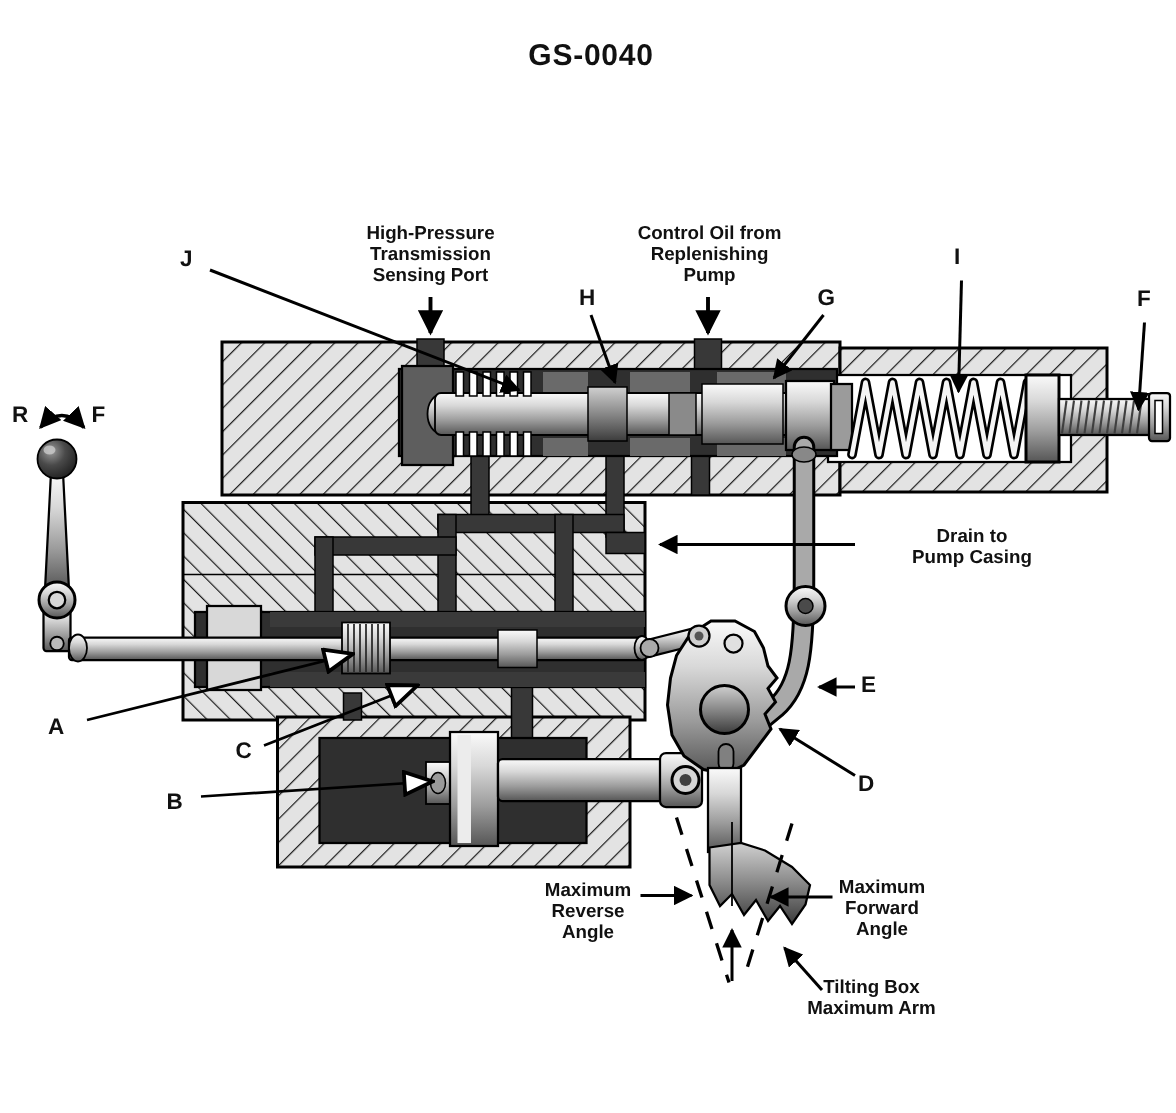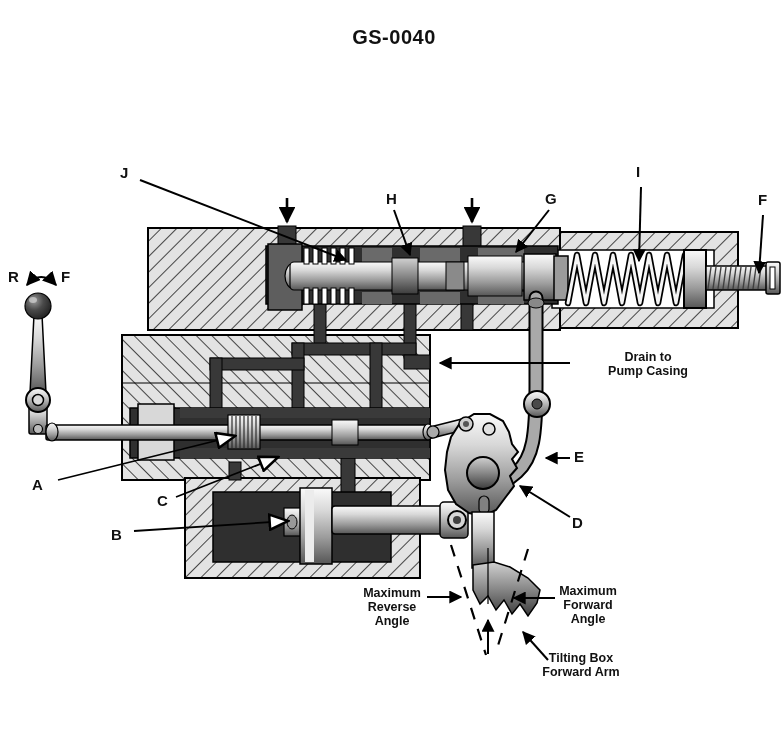--- a/index.html
+++ b/index.html
@@ -247,24 +247,30 @@
 <div class="letter" style="left:758px;top:191px">F</div>
 <div class="letter" style="left:32px;top:476px">A</div>
 <div class="letter" style="left:111px;top:526px">B</div>
 <div class="letter" style="left:157px;top:492px">C</div>
 <div class="letter" style="left:572px;top:514px">D</div>
 <div class="letter" style="left:574px;top:448px">E</div>
 
 <div class="letter" style="left:8px;top:268px">R</div>
 <div class="letter" style="left:61px;top:268px">F</div>
 
+<div class="ann" style="left:287px;top:148px">High-Pressure
+Transmission
+Sensing Port</div>
+<div class="ann" style="left:473px;top:148px">Control Oil from
+Replenishing
+Pump</div>
 <div class="ann" style="left:648px;top:350px">Drain to
 Pump Casing</div>
 <div class="ann" style="left:392px;top:586px">Maximum
 Reverse
 Angle</div>
 <div class="ann" style="left:588px;top:584px">Maximum
 Forward
 Angle</div>
 <div class="ann" style="left:581px;top:651px">Tilting Box
-Forward Arm</div>
+Maximum Arm</div>
 
 </div>
 
 </body></html>

